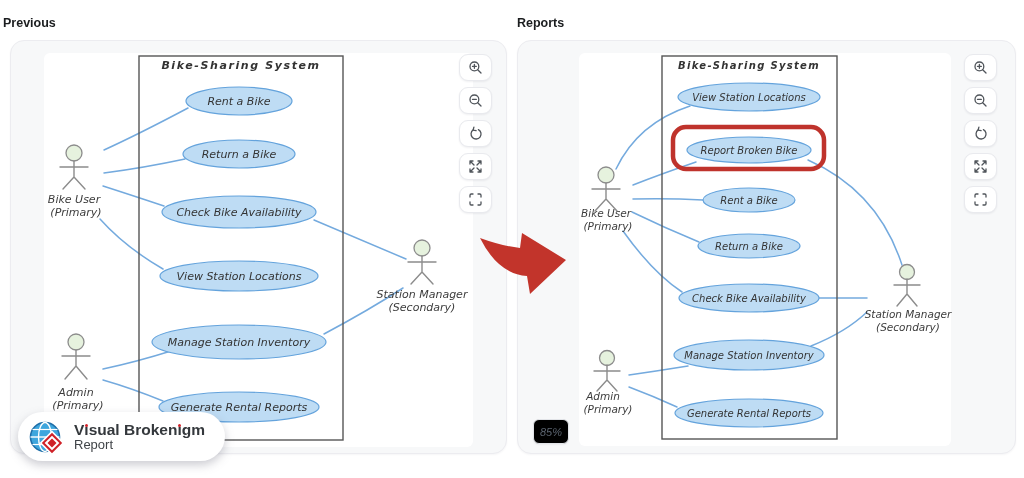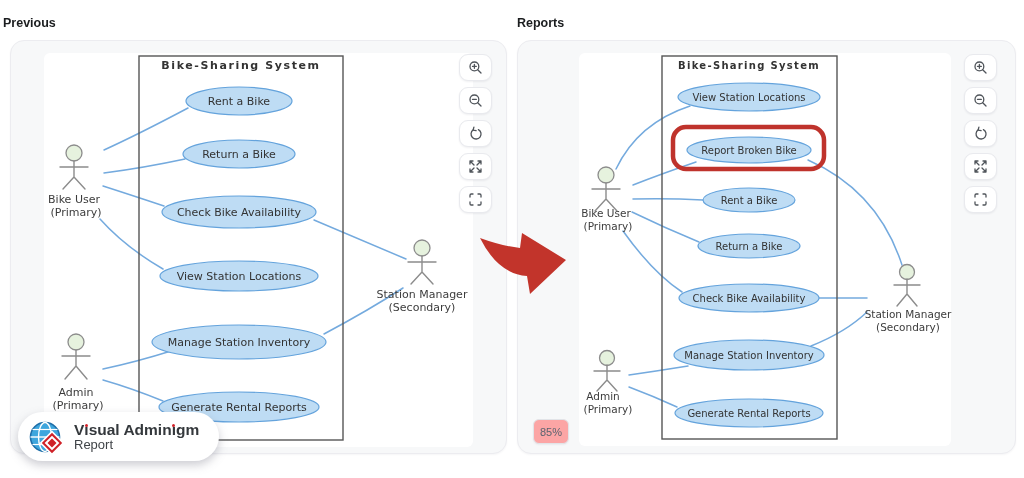--- a/index.html
+++ b/index.html
@@ -12,21 +12,21 @@
   }
   #label-previous{left:3px;}
   #label-current{left:517px;}
   .panel{
     position:absolute;top:40px;height:412px;background:#f7f8f9;
     border:1px solid #ececf0;border-radius:14px;box-shadow:0 1px 2px rgba(30,30,60,.04);
   }
   #panel-previous{left:10px;width:495px;}
   #panel-current{left:517px;width:497px;}
   .canvas{
-    position:absolute;background:#ffffff;border-radius:6px;
+    position:absolute;background:#ffffff;border-radius:6px;font-style:italic;
   }
   #canvas-previous{left:33px;top:12px;width:429px;height:394px;}
   #canvas-current{left:61px;top:12px;width:372px;height:393px;}
   .canvas svg{display:block;overflow:visible;}
 
   
   .dg-title{font-family:"DejaVu Sans",sans-serif;font-weight:bold;fill:#333;}
   .dg-title.lg{font-size:11px;letter-spacing:1.6px;}
   .dg-title.sm{font-size:10px;letter-spacing:1.3px;}
   .uc-label{font-family:"DejaVu Sans",sans-serif;fill:#333;text-anchor:middle;}
@@ -49,23 +49,23 @@
     display:flex;align-items:center;justify-content:center;cursor:pointer;padding:0;
   }
   .zoomctl svg{stroke:#4f545a;stroke-width:1.3;fill:none;stroke-linecap:round;stroke-linejoin:round;}
   .ctl-col-prev{left:448px;}
   .ctl-col-curr{left:446px;}
   .ctl-1{top:13px}.ctl-2{top:46px}.ctl-3{top:79px}.ctl-4{top:112px}.ctl-5{top:145px}
 
   
   .zoom-badge{
     position:absolute;left:15px;top:378px;width:34px;height:23px;
-    background:#fca5a5;border:1px solid #e2e4e8;border-radius:6px;
+    background:#000000;border:1px solid #e2e4e8;border-radius:6px;
     box-shadow:0 1px 2px rgba(40,40,70,.06);
-    font-size:11px;color:#5b6470;display:flex;align-items:center;justify-content:center;
+    font-size:11px;color:#5b6470;display:flex;align-items:center;justify-content:center;font-style:italic;
   }
 
   
   #change-arrow{position:absolute;left:470px;top:226px;z-index:5;}
 
   
   .logo-pill{
     position:absolute;left:18px;top:412px;height:49px;z-index:6;
     background:#ffffff;border-radius:25px;
     box-shadow:0 4px 10px rgba(110,110,125,.35);
@@ -305,16 +305,16 @@
     <ellipse cx="19" cy="20" rx="6.5" ry="14.5" fill="none" stroke="#ffffff" stroke-width="1.4"></ellipse>
     <line x1="4.5" y1="20" x2="33.5" y2="20" stroke="#ffffff" stroke-width="1.4"></line>
     <line x1="6.5" y1="12.5" x2="31.5" y2="12.5" stroke="#ffffff" stroke-width="1.2"></line>
     <line x1="6.5" y1="27.5" x2="31.5" y2="27.5" stroke="#ffffff" stroke-width="1.2"></line>
     <g transform="translate(26,26) rotate(45)">
       <rect x="-8" y="-8" width="16" height="16" fill="#cf2127" stroke="#ffffff" stroke-width="1.6"></rect>
       <rect x="-4.2" y="-4.2" width="8.4" height="8.4" fill="none" stroke="#ffffff" stroke-width="2"></rect>
     </g>
   </svg>
   <div class="logo-text">
-    <span class="logo-line1"><span>V</span><span class="ri">ı</span><span>sual Admin</span><span class="ri">ı</span><span>gm</span></span>
+    <span class="logo-line1"><span>V</span><span class="ri">ı</span><span>sual Broken</span><span class="ri">ı</span><span>gm</span></span>
     <span class="logo-line2">Report</span>
   </div>
 </div>
 
 </body></html>

